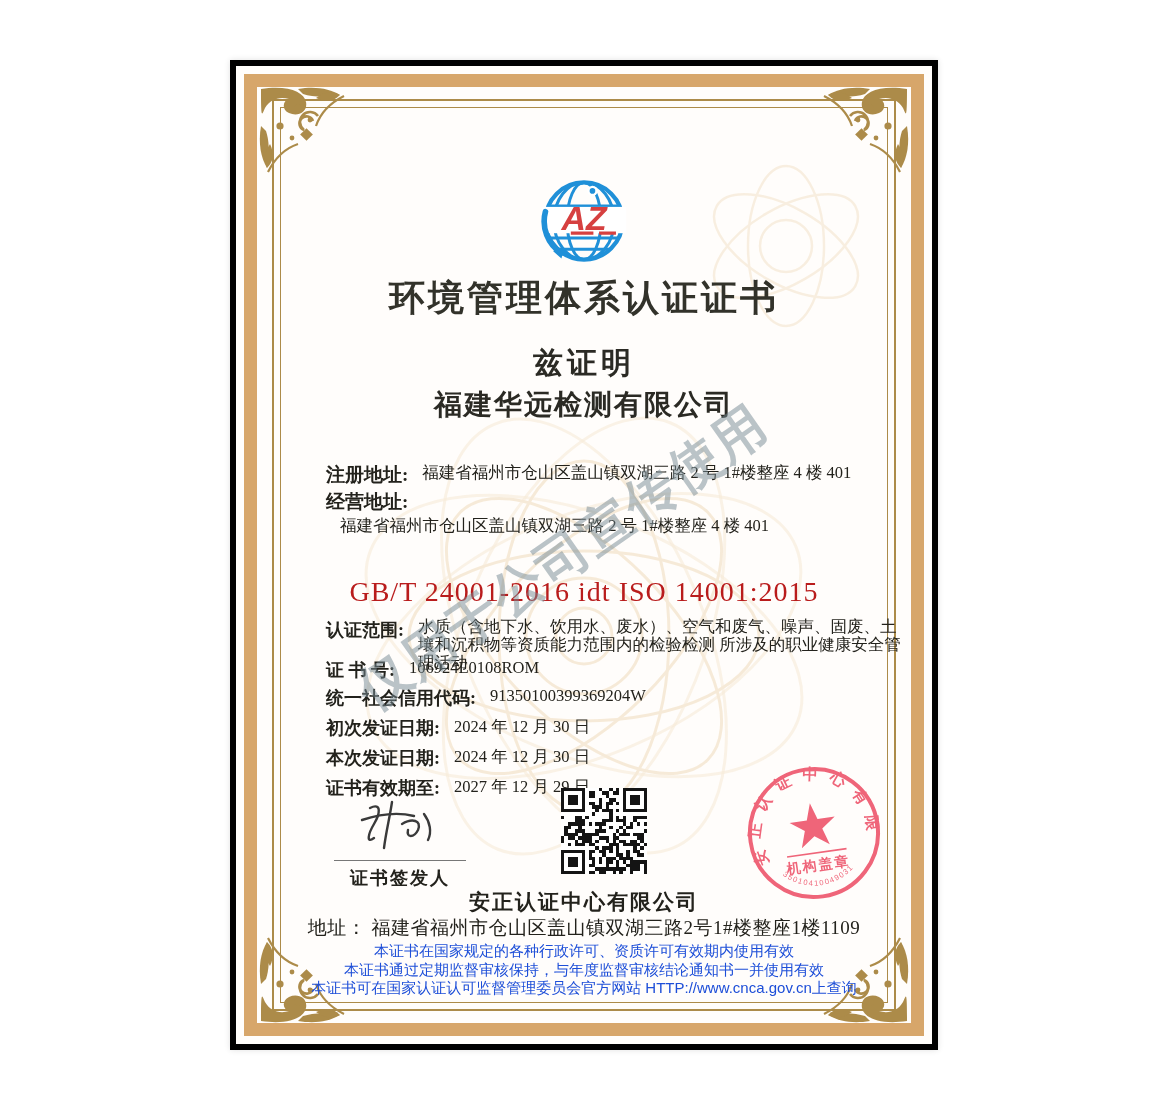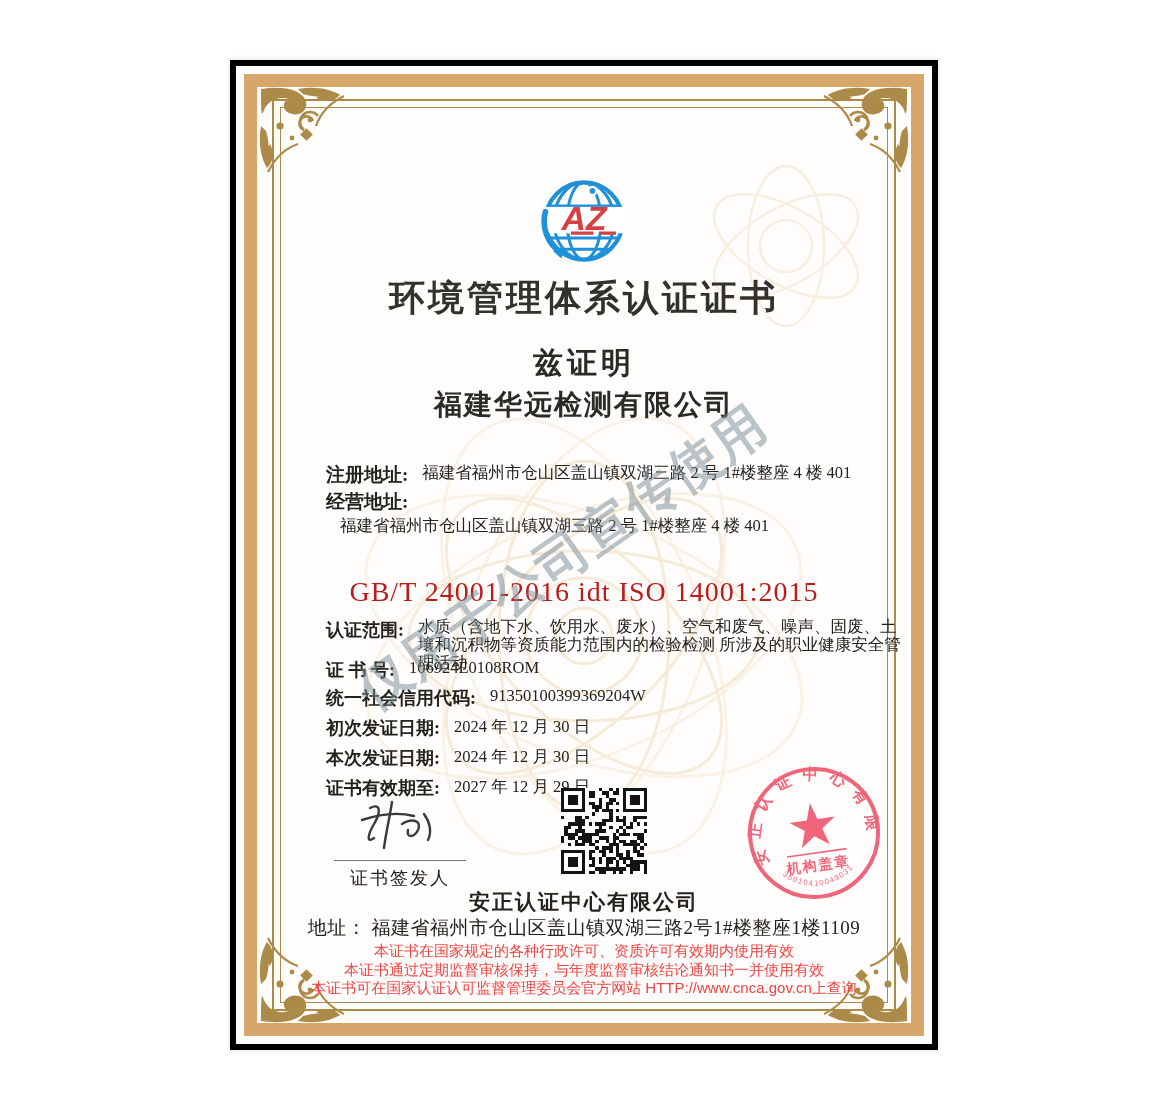--- a/index.html
+++ b/index.html
@@ -73,38 +73,38 @@
   .r-credit{top:620px;}
   .r-credit .lab{font-size:18px;}
   .r-first{top:650px;}
   .r-first .lab,.r-reissue .lab,.r-valid .lab{font-size:18px;}
   .r-reissue{top:680px;}
   .r-valid{top:710px;}
 
   .signature{position:absolute;left:104px;top:728px;width:126px;height:64px;}
   .sig-line{position:absolute;left:98px;top:794px;width:132px;border-top:1px solid #777;}
   .signer{position:absolute;left:98px;top:800px;width:132px;text-align:center;
-    font-size:18px;font-weight:normal;letter-spacing:2px;color:#23221c;}
+    font-size:18px;font-weight:bold;letter-spacing:2px;color:#23221c;}
 
   .qr{position:absolute;left:325px;top:722px;width:86px;height:86px;}
 
   .seal{position:absolute;left:509px;top:698px;width:138px;height:138px;
     transform:rotate(-8deg);opacity:0.93;}
 
   .issuer{
     position:absolute;left:0;top:822px;width:100%;text-align:center;
     font-size:21px;font-weight:bold;letter-spacing:2px;color:#23221c;
   }
   .issuer-addr{
     position:absolute;left:0;top:849px;width:100%;text-align:center;
     font-size:19px;color:#23221c;letter-spacing:0.5px;
   }
   .note{
     position:absolute;left:0;width:100%;text-align:center;
-    font-family:"Liberation Sans", sans-serif;font-size:15px;color:#ef4444;
+    font-family:"Liberation Sans", sans-serif;font-size:15px;color:#1d4ed8;
   }
   .n1{top:876px;}
   .n2{top:895px;}
   .n3{top:913px;text-align:center;}
 
   .watermark{
     position:absolute;left:128px;top:596px;
     font-size:52px;letter-spacing:2px;white-space:nowrap;
     color:rgba(118,138,148,0.50);font-weight:bold;
     transform:rotate(-35deg);transform-origin:0 50%;

